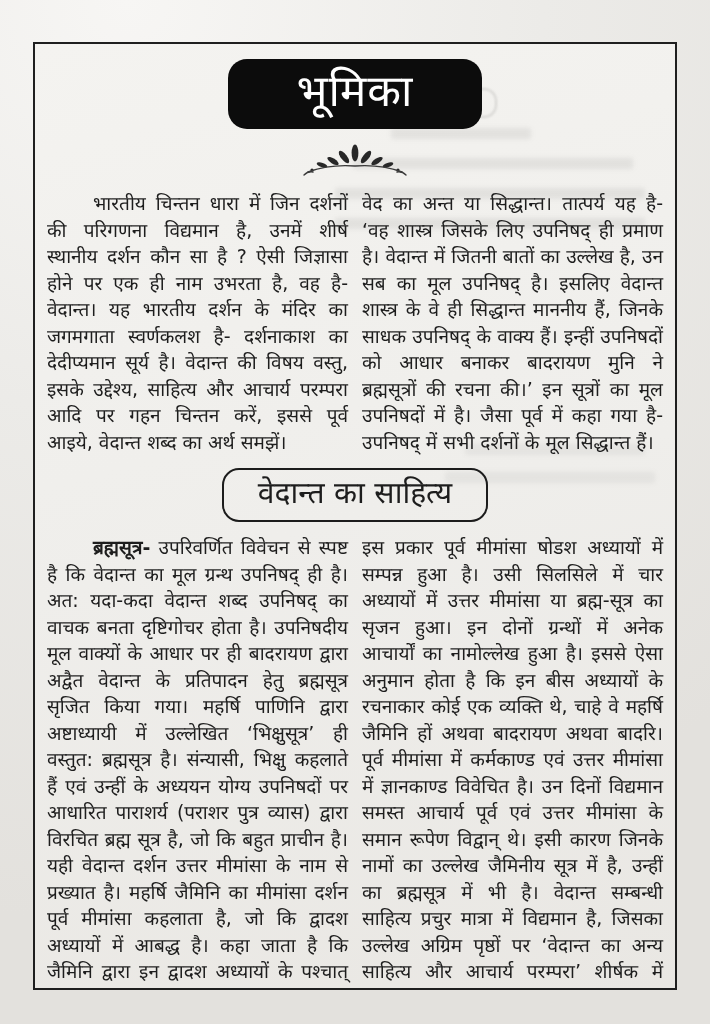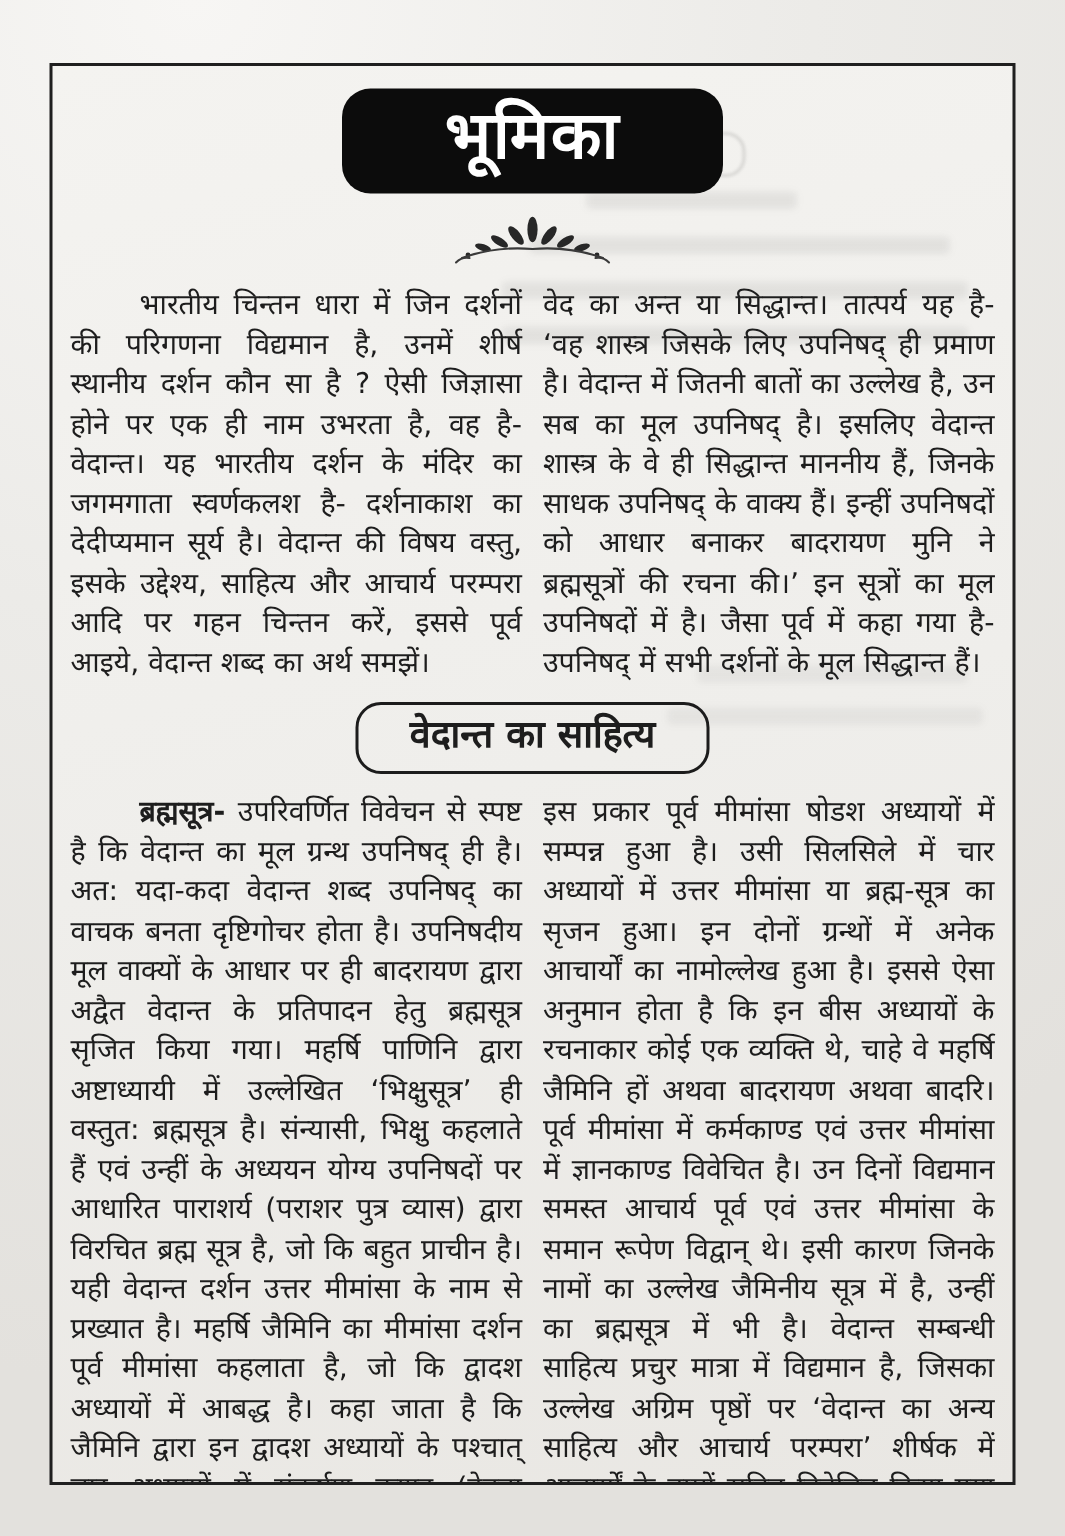--- a/index.html
+++ b/index.html
@@ -74,21 +74,21 @@
     background: #0c0c0c;
     border-radius: 18px;
     display: flex;
     align-items: center;
     justify-content: center;
     box-shadow: 0 0 0 1px #0c0c0c;
   }
   .title-banner .title-text {
     color: #ffffff;
     font-size: 44px;
-    font-weight: bold;
+    font-weight: normal;
     line-height: 1;
     letter-spacing: 1px;
     padding-bottom: 6px;
   }
 
   .ornament {
     margin: 16px auto 10px auto;
     width: 110px;
     height: 36px;
     display: flex;
@@ -115,22 +115,22 @@
 
   .section-box {
     margin: 12px auto 12px auto;
     width: fit-content;
     border: 2px solid #1c1c1c;
     border-radius: 17px;
     padding: 5px 34px 9px 34px;
     background: transparent;
   }
   .section-box .section-text {
-    font-size: 25px;
-    font-weight: bold;
+    font-size: 30px;
+    font-weight: normal;
     line-height: 1.2;
   }
 </style>
 </head>
 <body>
 
 <div class="page-frame">
 
   <div class="ghost-layer">
     <div class="ghost-box"></div>

